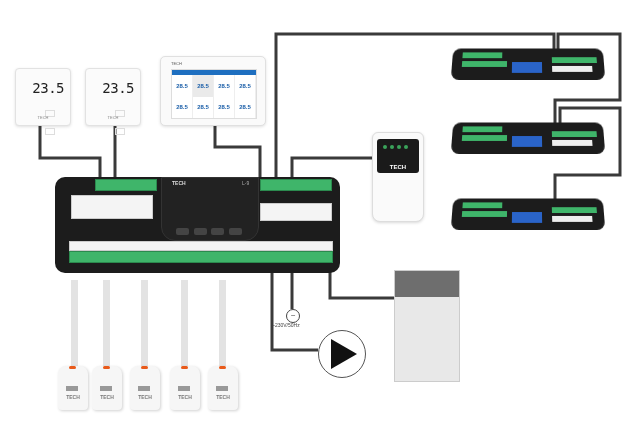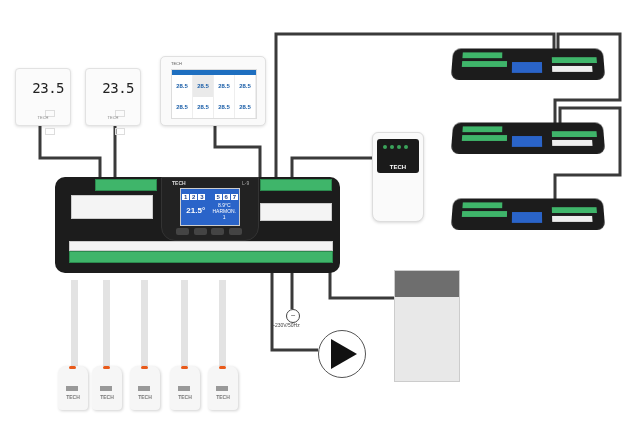--- a/index.html
+++ b/index.html
@@ -117,38 +117,20 @@
 
   <div class="term" style="left:205px;top:2px;width:70px;height:10px;"></div>
   <div class="lbl" style="left:205px;top:26px;width:70px;height:16px;"></div>
 
   <div class="lbl" style="left:14px;top:64px;width:262px;height:8px;"></div>
   <div class="term" style="left:14px;top:74px;width:262px;height:10px;"></div>
 
   <div class="display">
     <div class="brand">TECH</div>
     <div class="brand" style="left:80px;color:#aaa;font-weight:normal;">L-9</div>
-    <div class="screen">
-      <div class="scrn-row" style="margin-top:4px;">
-        <span>1</span>
-        <span>2</span>
-        <span>3</span>
-        <span style="background:#2a64c9;"></span>
-        <span>5</span>
-        <span>6</span>
-        <span>7</span>
-      </div>
-      <div style="display:flex;padding:1px;gap:1px;">
-        <div style="flex:1;color:#fff;font-size:8px;font-weight:bold;text-align:center;padding-top:4px;">21.5°</div>
-        <div style="flex:1;color:#fff;font-size:5px;text-align:center;">
-          <div>8.9°C</div>
-          <div>HARMON. 1</div>
-        </div>
-      </div>
-    </div>
     <div class="keys">
         <span></span>
         <span></span>
         <span></span>
         <span></span>
       </div>
   </div>
 </div>
 
 <div class="module">

